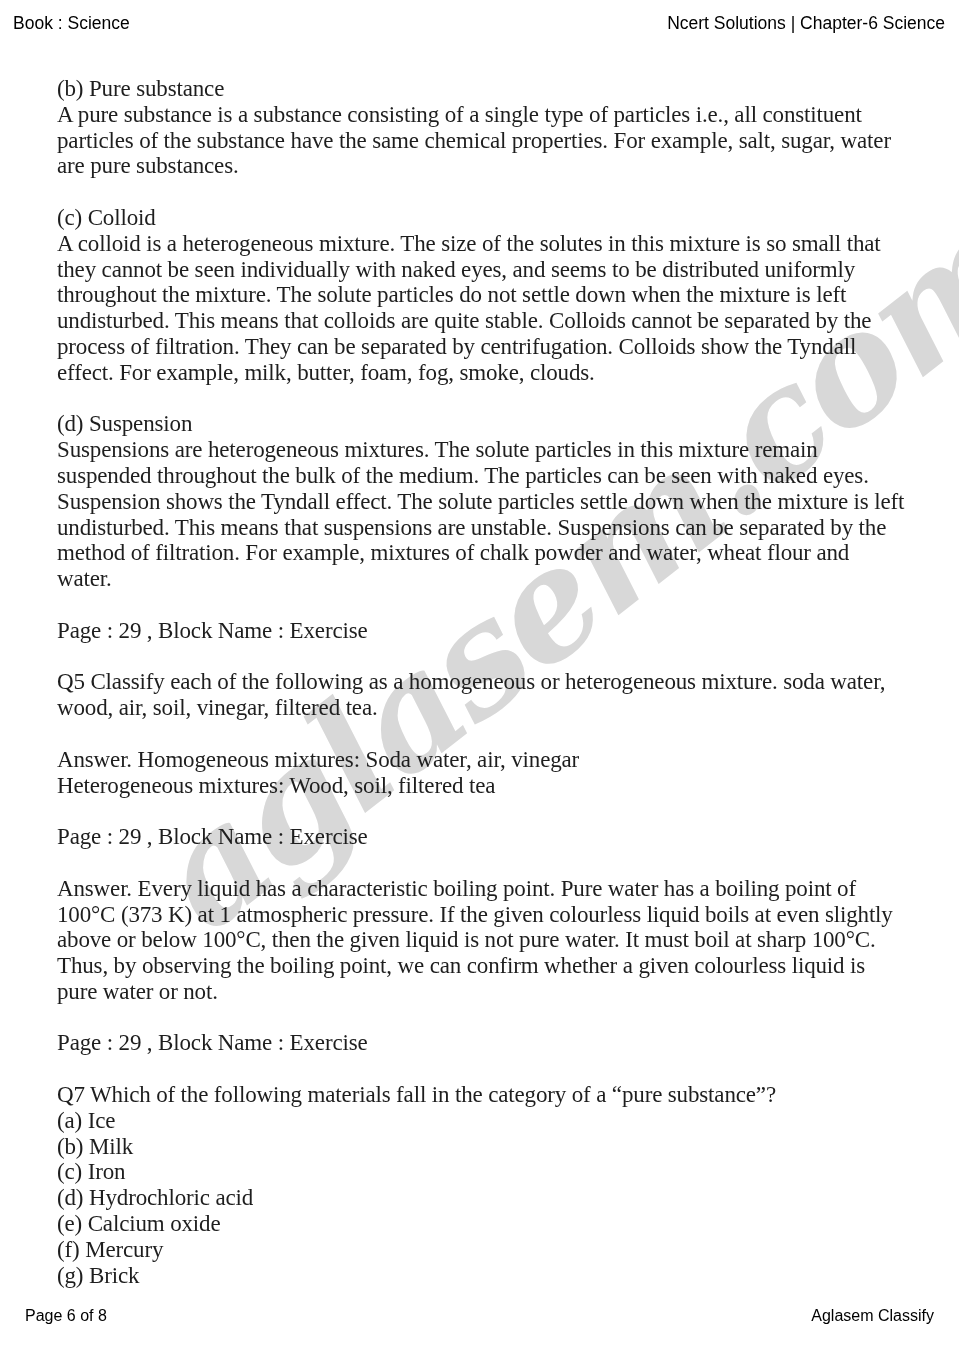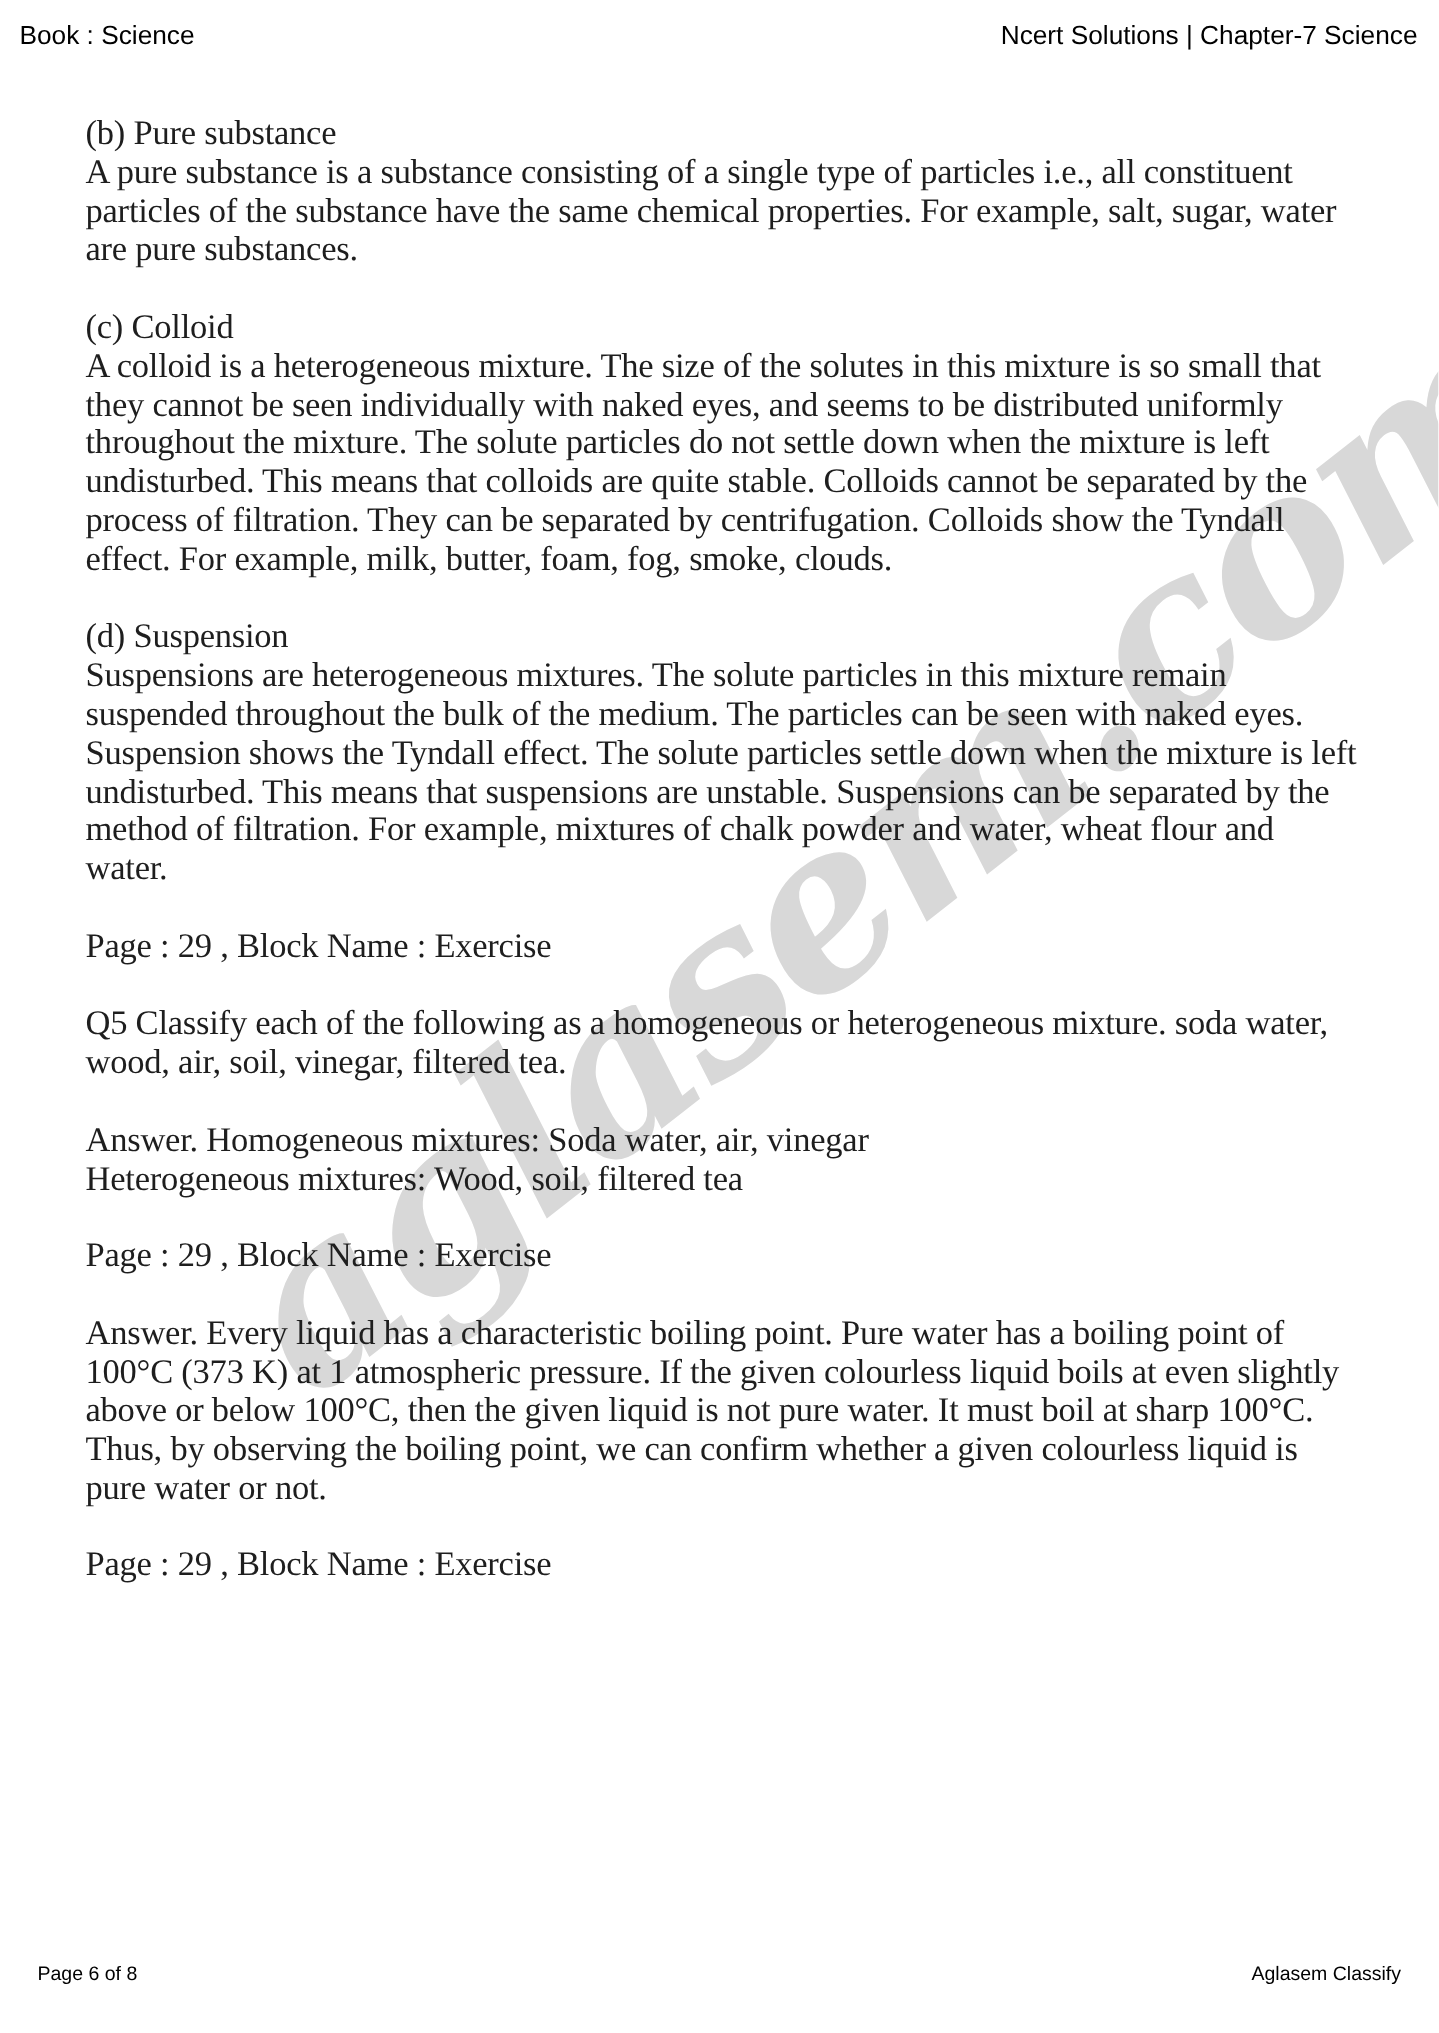--- a/index.html
+++ b/index.html
@@ -65,52 +65,60 @@
   }
   .footer {
     position: absolute;
     top: 1305px;
     left: 25px;
     right: 25px;
     display: flex;
     justify-content: space-between;
     align-items: center;
     font-family: "Liberation Sans", sans-serif;
-    font-size: 13px;
+    font-size: 16px;
     line-height: 21px;
     color: #000000;
     z-index: 2;
   }
 </style>
 </head>
 <body>
 
 <div class="page">
 
   <div class="header">
     <span>Book : Science</span>
-    <span>Ncert Solutions | Chapter-7 Science</span>
+    <span>Ncert Solutions | Chapter-6 Science</span>
   </div>
 
   <div class="watermark" aria-hidden="true">aglasem.com</div>
 
   <div class="content">
     <div class="para">(b) Pure substance
 A pure substance is a substance consisting of a single type of particles i.e., all constituent particles of the substance have the same chemical properties. For example, salt, sugar, water are pure substances.</div>
     <div class="para">(c) Colloid
 A colloid is a heterogeneous mixture. The size of the solutes in this mixture is so small that they cannot be seen individually with naked eyes, and seems to be distributed uniformly throughout the mixture. The solute particles do not settle down when the mixture is left undisturbed. This means that colloids are quite stable. Colloids cannot be separated by the process of filtration. They can be separated by centrifugation. Colloids show the Tyndall effect. For example, milk, butter, foam, fog, smoke, clouds.</div>
     <div class="para">(d) Suspension
 Suspensions are heterogeneous mixtures. The solute particles in this mixture remain suspended throughout the bulk of the medium. The particles can be seen with naked eyes. Suspension shows the Tyndall effect. The solute particles settle down when the mixture is left undisturbed. This means that suspensions are unstable. Suspensions can be separated by the method of filtration. For example, mixtures of chalk powder and water, wheat flour and water.</div>
     <div class="para">Page : 29 , Block Name : Exercise</div>
     <div class="para">Q5 Classify each of the following as a homogeneous or heterogeneous mixture. soda water, wood, air, soil, vinegar, filtered tea.</div>
     <div class="para">Answer. Homogeneous mixtures: Soda water, air, vinegar
 Heterogeneous mixtures: Wood, soil, filtered tea</div>
     <div class="para">Page : 29 , Block Name : Exercise</div>
     <div class="para">Answer. Every liquid has a characteristic boiling point. Pure water has a boiling point of 100°C (373 K) at 1 atmospheric pressure. If the given colourless liquid boils at even slightly above or below 100°C, then the given liquid is not pure water. It must boil at sharp 100°C. Thus, by observing the boiling point, we can confirm whether a given colourless liquid is pure water or not.</div>
     <div class="para">Page : 29 , Block Name : Exercise</div>
+    <div class="para">Q7 Which of the following materials fall in the category of a “pure substance”?
+(a) Ice
+(b) Milk
+(c) Iron
+(d) Hydrochloric acid
+(e) Calcium oxide
+(f) Mercury
+(g) Brick</div>
   </div>
 
   <div class="footer">
     <span>Page 6 of 8</span>
     <span>Aglasem Classify</span>
   </div>
 
 </div>
 
 </body></html>

